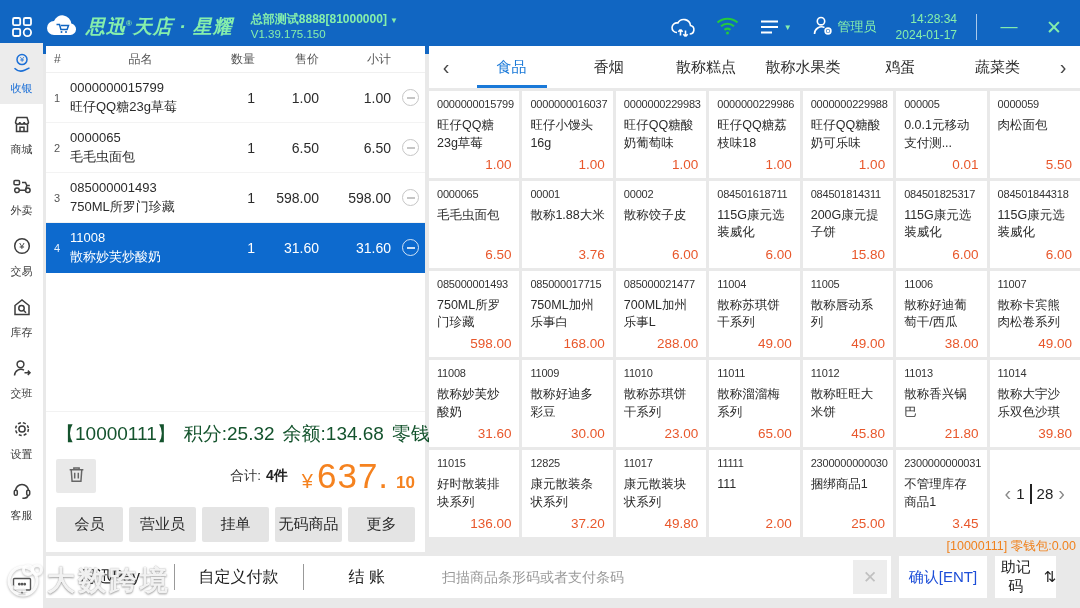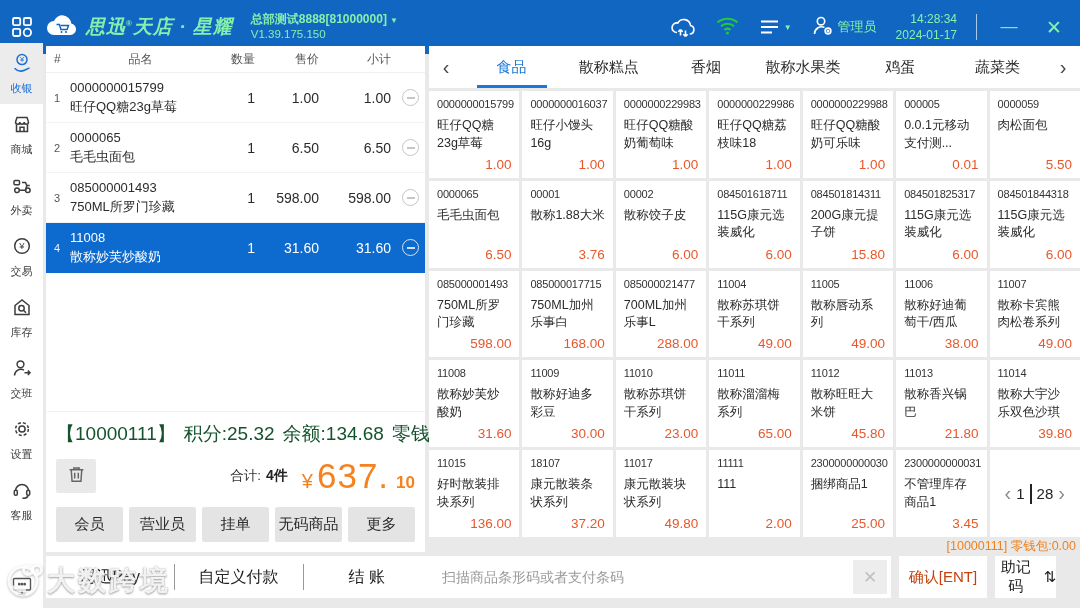--- a/index.html
+++ b/index.html
@@ -115,21 +115,21 @@
   .pay-opt + .pay-opt::before { content:""; position:absolute; left:0; top:8px; bottom:8px;
     width:1px; background:#999; }
 
   .scan-wrap { position:absolute; left:429px; top:556px; width:462px; height:42px; background:#fff; }
   .scan-input { width:100%; height:100%; border:none; outline:none; padding:0 36px 0 13px;
     font-size:14px; color:#333; font-family:inherit; background:transparent; }
   .scan-input::placeholder { color:#9a9a9a; }
   .clear-btn { position:absolute; right:4px; top:4px; width:34px; height:34px; background:#ededed;
     border:none; color:#c0c0c0; font-size:17px; cursor:pointer; }
   .confirm-btn { position:absolute; left:899px; top:556px; width:88px; height:42px; background:#fff;
-    border:none; font-size:15px; color:#c2410c; font-family:inherit; cursor:pointer; }
+    border:none; font-size:15px; color:#1d4ed8; font-family:inherit; cursor:pointer; }
   .mnemo-btn { position:absolute; left:995px; top:556px; width:61px; height:42px; background:#fff;
     border:none; font-size:15px; color:#222; font-family:inherit; cursor:pointer;
     display:flex; align-items:center; justify-content:center; gap:7px; }
   .mnemo-icon { font-size:15px; }
 
   
   .watermark { position:absolute; left:2px; top:558px; display:flex; align-items:center; gap:3px;
     z-index:60; pointer-events:none; }
   .wm-text { font-size:28px; font-weight:700; letter-spacing:3px; color:rgba(255,255,255,.88);
     text-shadow:0 1px 2px rgba(110,110,110,.6), 0 0 1px rgba(150,150,150,.8); }
@@ -407,23 +407,23 @@
 
     </div>
   </div>
 </div>
 
 <div class="tabbar">
   <span class="tab-chev">‹</span>
 
     <div class="tab active">食品</div>
 
+    <div class="tab">香烟</div>
+
     <div class="tab">散称糕点</div>
-
-    <div class="tab">香烟</div>
 
     <div class="tab">散称水果类</div>
 
     <div class="tab">鸡蛋</div>
 
     <div class="tab">蔬菜类</div>
 
   <span class="tab-chev">›</span>
 </div>
 
@@ -597,21 +597,21 @@
       <div class="p-price">39.80</div>
     </div>
 
     <div class="cell">
       <div class="p-code">11015</div>
       <div class="p-name">好时散装排块系列</div>
       <div class="p-price">136.00</div>
     </div>
 
     <div class="cell">
-      <div class="p-code">18107</div>
+      <div class="p-code">12825</div>
       <div class="p-name">康元散装条状系列</div>
       <div class="p-price">37.20</div>
     </div>
 
     <div class="cell">
       <div class="p-code">11017</div>
       <div class="p-name">康元散装块状系列</div>
       <div class="p-price">49.80</div>
     </div>
 

